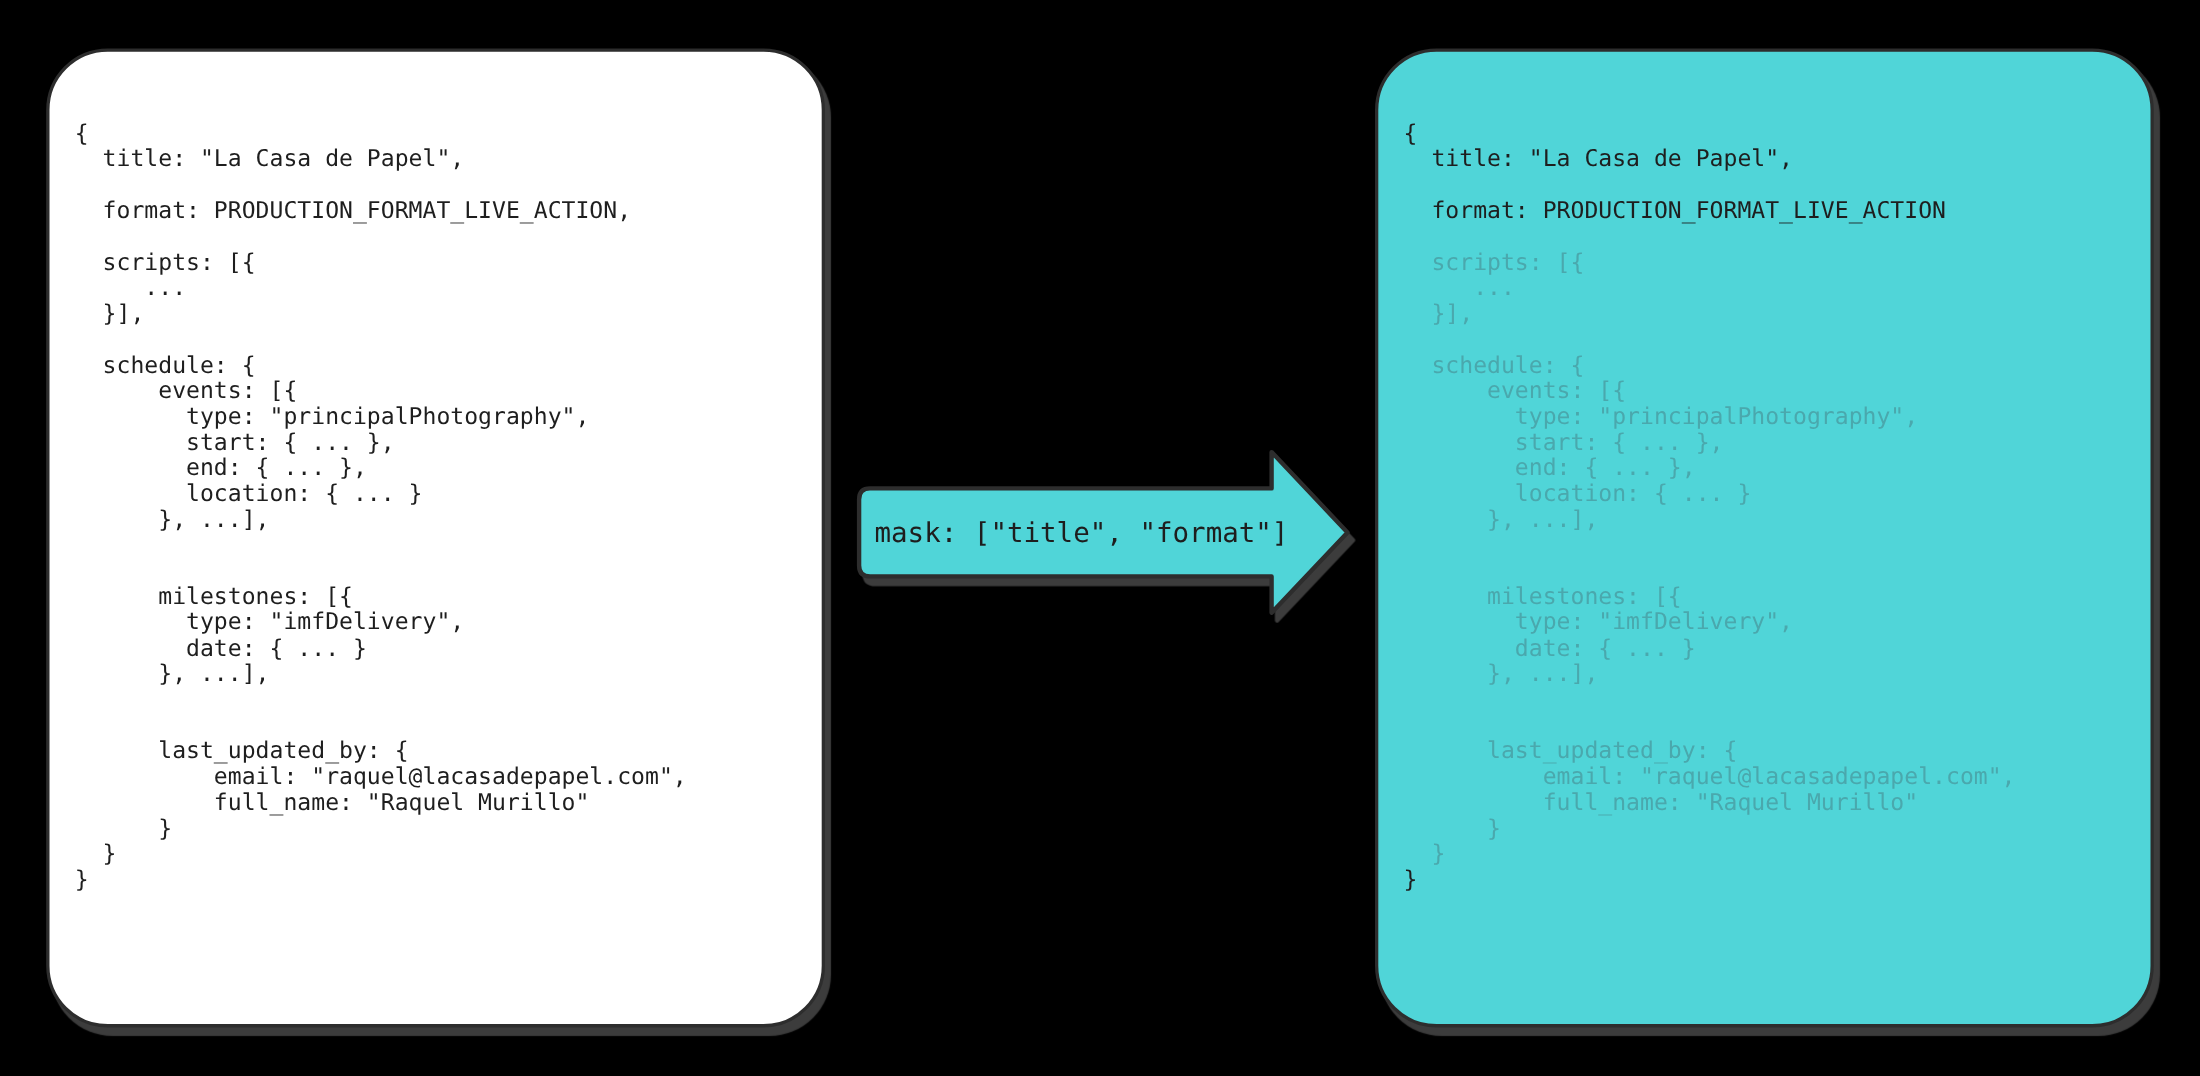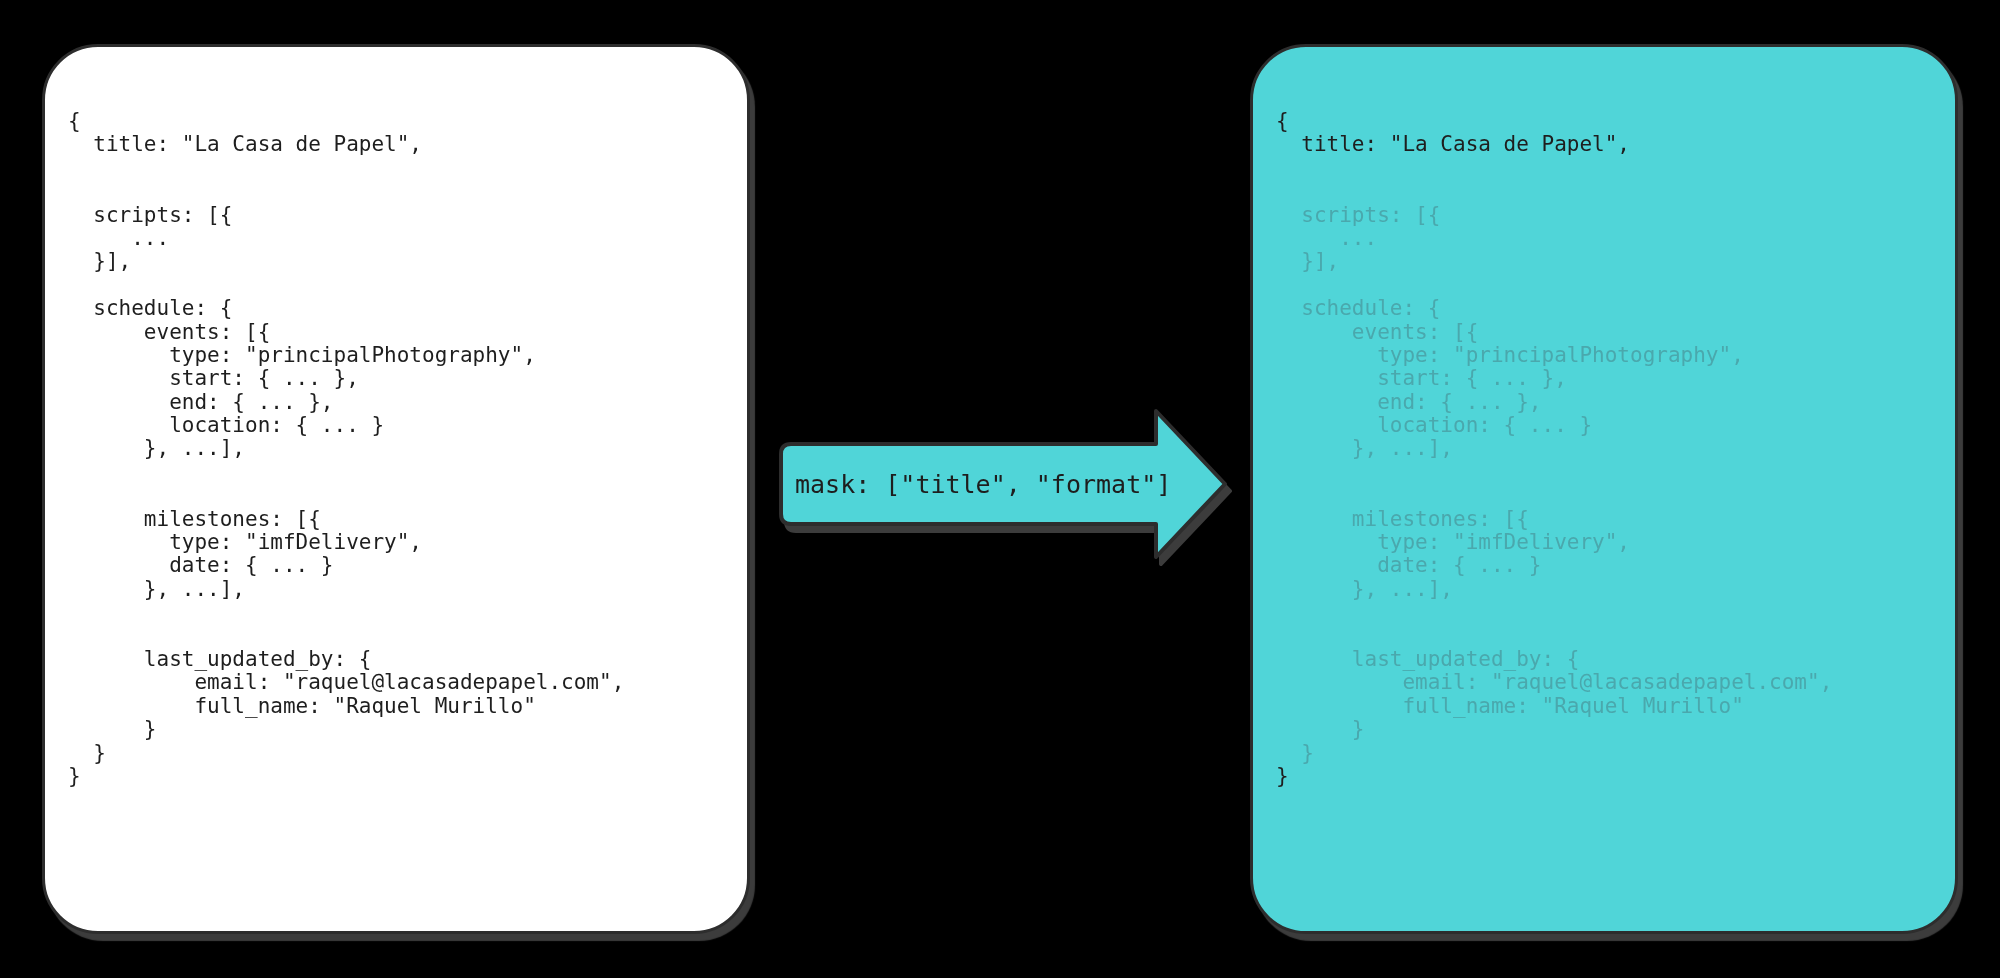--- a/index.html
+++ b/index.html
@@ -40,20 +40,21 @@
 </head>
 <body>
 
 <div id="canvas">
 
   <div class="panel panel-left">
     <div class="code">
         <div class="code-line">{</div>
         <div class="code-line">  title: "La Casa de Papel",</div>
         <div class="code-line">&nbsp;</div>
+        <div class="code-line">  format: PRODUCTION_FORMAT_LIVE_ACTION,</div>
         <div class="code-line">&nbsp;</div>
         <div class="code-line">  scripts: [{</div>
         <div class="code-line">     ...</div>
         <div class="code-line">  }],</div>
         <div class="code-line">&nbsp;</div>
         <div class="code-line">  schedule: {</div>
         <div class="code-line">      events: [{</div>
         <div class="code-line">        type: "principalPhotography",</div>
         <div class="code-line">        start: { ... },</div>
         <div class="code-line">        end: { ... },</div>
@@ -81,20 +82,21 @@
       <path d="M18 38 H383 V5 L452 78 L383 151 V118 H18 Q8 118 8 108 V48 Q8 38 18 38 Z" style="fill:var(--arrow-bg); stroke:var(--border-color); stroke-width:4; stroke-linejoin:round;"></path>
     </svg>
     <div class="arrow-label">mask: ["title", "format"]</div>
   </div>
 
   <div class="panel panel-right">
     <div class="code">
         <div class="code-line">{</div>
         <div class="code-line">  title: "La Casa de Papel",</div>
         <div class="code-line">&nbsp;</div>
+        <div class="code-line">  format: PRODUCTION_FORMAT_LIVE_ACTION</div>
         <div class="code-line">&nbsp;</div>
         <div class="code-line muted">  scripts: [{</div>
         <div class="code-line muted">     ...</div>
         <div class="code-line muted">  }],</div>
         <div class="code-line">&nbsp;</div>
         <div class="code-line muted">  schedule: {</div>
         <div class="code-line muted">      events: [{</div>
         <div class="code-line muted">        type: "principalPhotography",</div>
         <div class="code-line muted">        start: { ... },</div>
         <div class="code-line muted">        end: { ... },</div>

